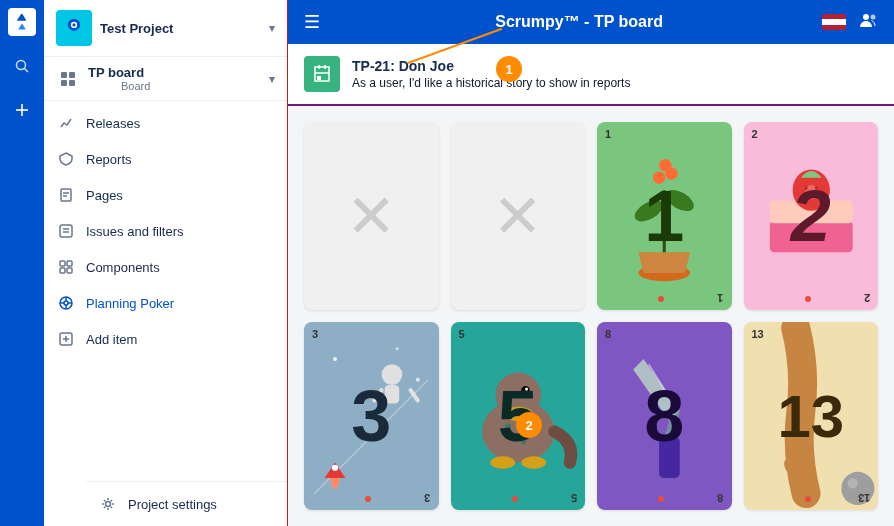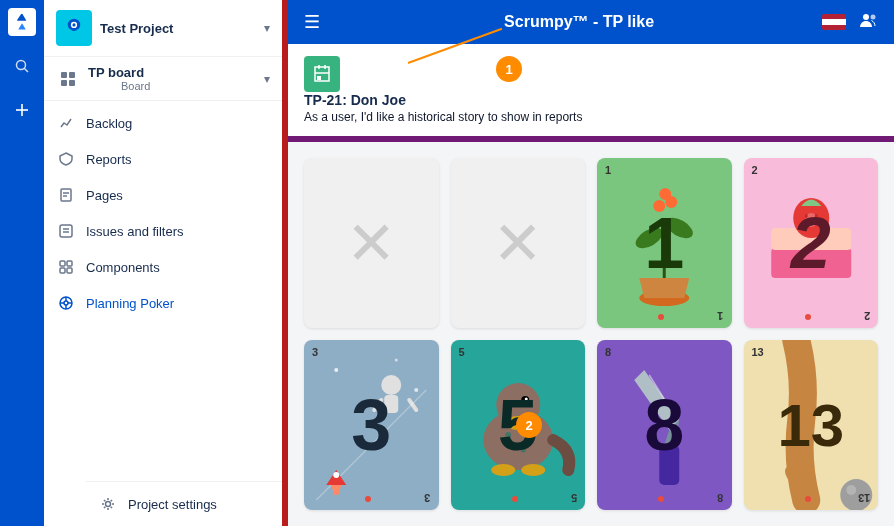--- a/index.html
+++ b/index.html
@@ -29,21 +29,21 @@
       cursor: pointer;
       width: 28px; height: 28px;
       display: flex; align-items: center; justify-content: center;
       border-radius: 4px;
     }
 
     
     .sidebar {
       width: 244px;
       background: #fff;
-      border-right: 6px solid #b91c1c;
+      border-right: 1px solid #b91c1c;
       display: flex;
       flex-direction: column;
       flex-shrink: 0;
       overflow-y: auto;
     }
     .sidebar-project-header {
       display: flex;
       align-items: center;
       padding: 10px 12px;
       cursor: pointer;
@@ -134,23 +134,23 @@
       border-radius: 2px;
       cursor: pointer;
     }
     .people-icon { color: white; font-size: 18px; cursor: pointer; }
 
     
     .story-bar {
       background: white;
       padding: 12px 16px;
       display: flex;
-      border-bottom: 6px solid #701a75;
-      flex-shrink: 0;
-      flex-direction: column;
+      align-items: center;
+      border-bottom: 2px solid #701a75;
+      flex-shrink: 0;
     }
     .story-icon {
       width: 36px; height: 36px;
       background: #36B37E;
       border-radius: 4px;
       display: flex; align-items: center; justify-content: center;
       flex-shrink: 0;
       margin-right: 12px;
     }
     .story-title { font-size: 14px; font-weight: 600; color: #172B4D; }
@@ -296,21 +296,21 @@
   <div class="sidebar-nav">
 
 
 
     <div class="nav-item">
       <div class="nav-icon">
         <svg width="14" height="14" viewBox="0 0 14 14" fill="none" stroke="#6B778C" stroke-width="1.5">
           <polyline points="2,11 5,7 8,9 12,3"></polyline>
         </svg>
       </div>
-      <span>Backlog</span>
+      <span>Releases</span>
     </div>
 
     <div class="nav-item">
       <div class="nav-icon">
         <svg width="14" height="14" viewBox="0 0 14 14" fill="none" stroke="#6B778C" stroke-width="1.5">
           <path d="M7 1 L13 4 V7 Q13 11 7 13 Q1 11 1 7 V4 Z"></path>
         </svg>
       </div>
       <span>Reports</span>
     </div>
@@ -356,20 +356,30 @@
           <circle cx="7" cy="7" r="2"></circle>
           <line x1="7" y1="1" x2="7" y2="5"></line>
           <line x1="7" y1="9" x2="7" y2="13"></line>
           <line x1="1" y1="7" x2="5" y2="7"></line>
           <line x1="9" y1="7" x2="13" y2="7"></line>
         </svg>
       </div>
       <span style="color:#0052CC">Planning Poker</span>
     </div>
 
+    <div class="nav-item">
+      <div class="nav-icon">
+        <svg width="14" height="14" viewBox="0 0 14 14" fill="none" stroke="#6B778C" stroke-width="1.5">
+          <rect x="1" y="1" width="12" height="12" rx="2"></rect>
+          <line x1="7" y1="4" x2="7" y2="10"></line>
+          <line x1="4" y1="7" x2="10" y2="7"></line>
+        </svg>
+      </div>
+      <span>Add item</span>
+    </div>
 
   </div>
 
   <div class="sidebar-bottom">
     <div class="nav-item">
       <div class="nav-icon">
         <svg width="14" height="14" viewBox="0 0 14 14" fill="none" stroke="#6B778C" stroke-width="1.5">
           <circle cx="7" cy="7" r="2.5"></circle>
           <path d="M7 1v2M7 11v2M1 7h2M11 7h2M2.93 2.93l1.41 1.41M9.66 9.66l1.41 1.41M11.07 2.93l-1.41 1.41M4.34 9.66l-1.41 1.41"></path>
         </svg>
@@ -385,21 +395,21 @@
     <span>1</span>
   </div>
   <div class="badge-orange annotation-2">
     <span>2</span>
   </div>
 
   <div class="arrow-line"></div>
 
   <div class="topbar">
     <span class="topbar-menu">☰</span>
-    <div class="topbar-title">Scrumpy™ - TP like</div>
+    <div class="topbar-title">Scrumpy™ - TP board</div>
     <div class="topbar-right">
       <div class="flag-icon"></div>
       <span class="people-icon">
         <svg width="20" height="20" viewBox="0 0 20 20" fill="white">
           <circle cx="8" cy="7" r="3"></circle>
           <path d="M2 17c0-3.31 2.69-6 6-6s6 2.69 6 6"></path>
           <circle cx="15" cy="7" r="2.5" fill="rgba(255,255,255,0.7)"></circle>
           <path d="M17 16c0-2.5-1.5-4.5-3.5-5.5" stroke="white" stroke-width="1" fill="none"></path>
         </svg>
       </span>

